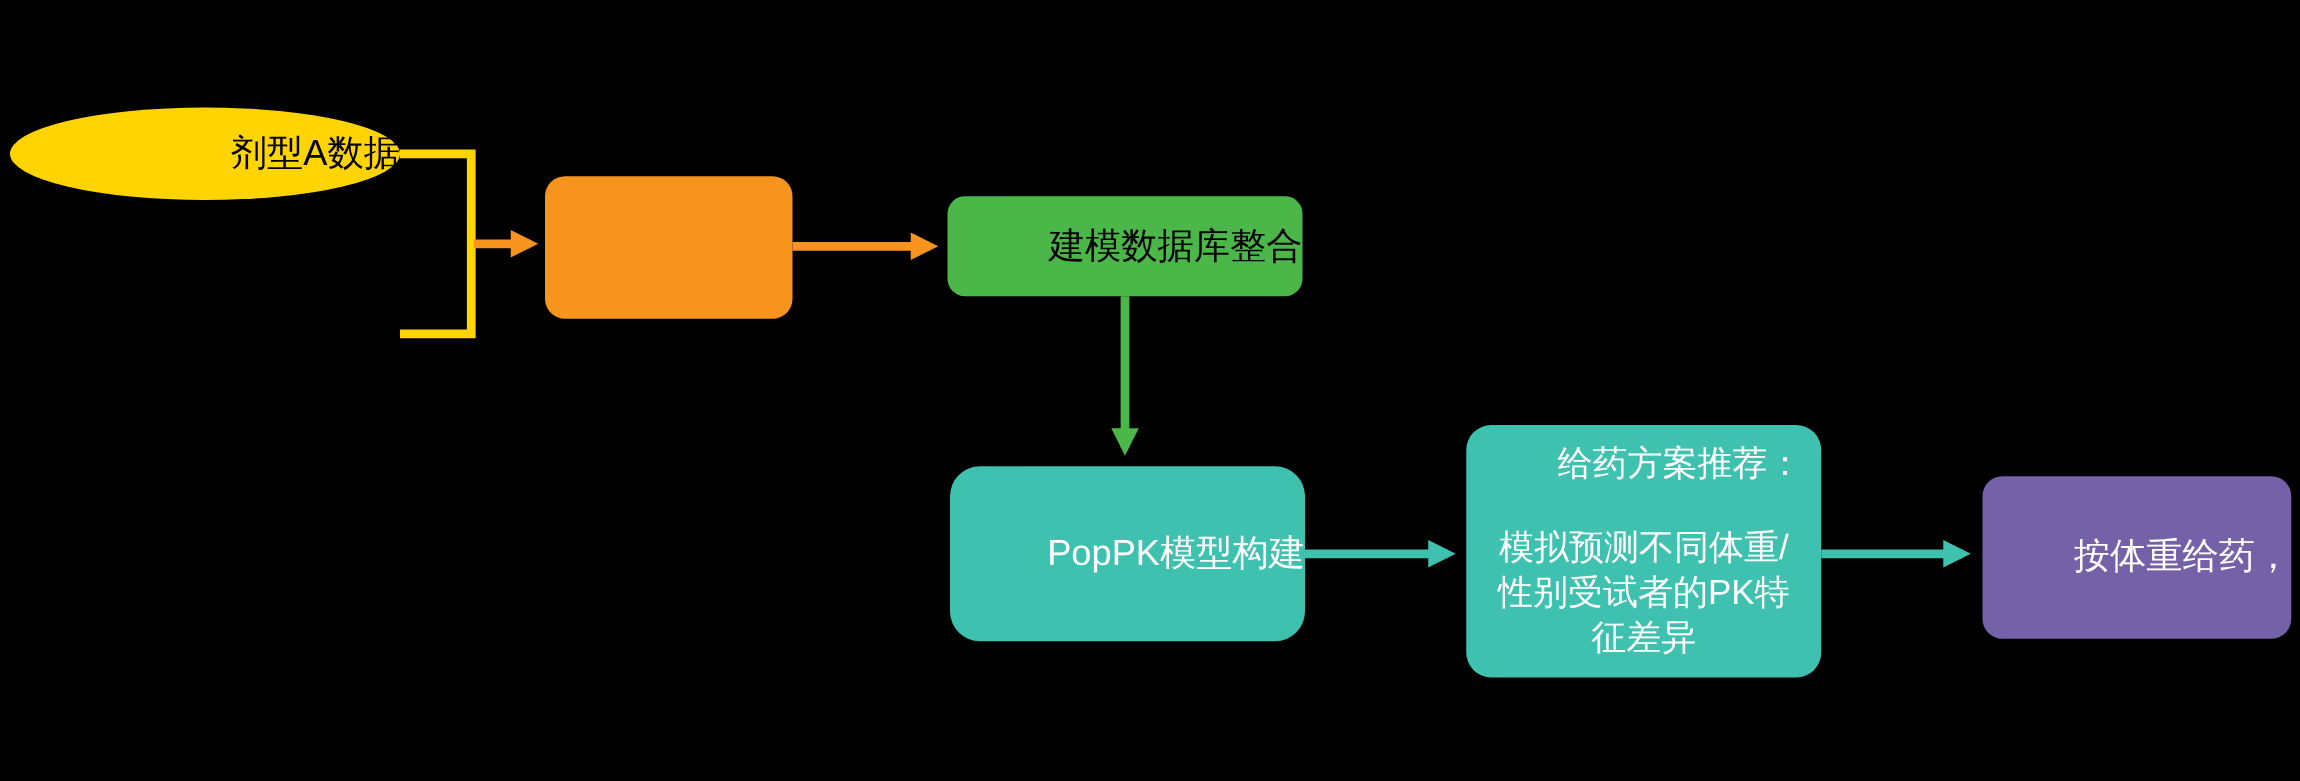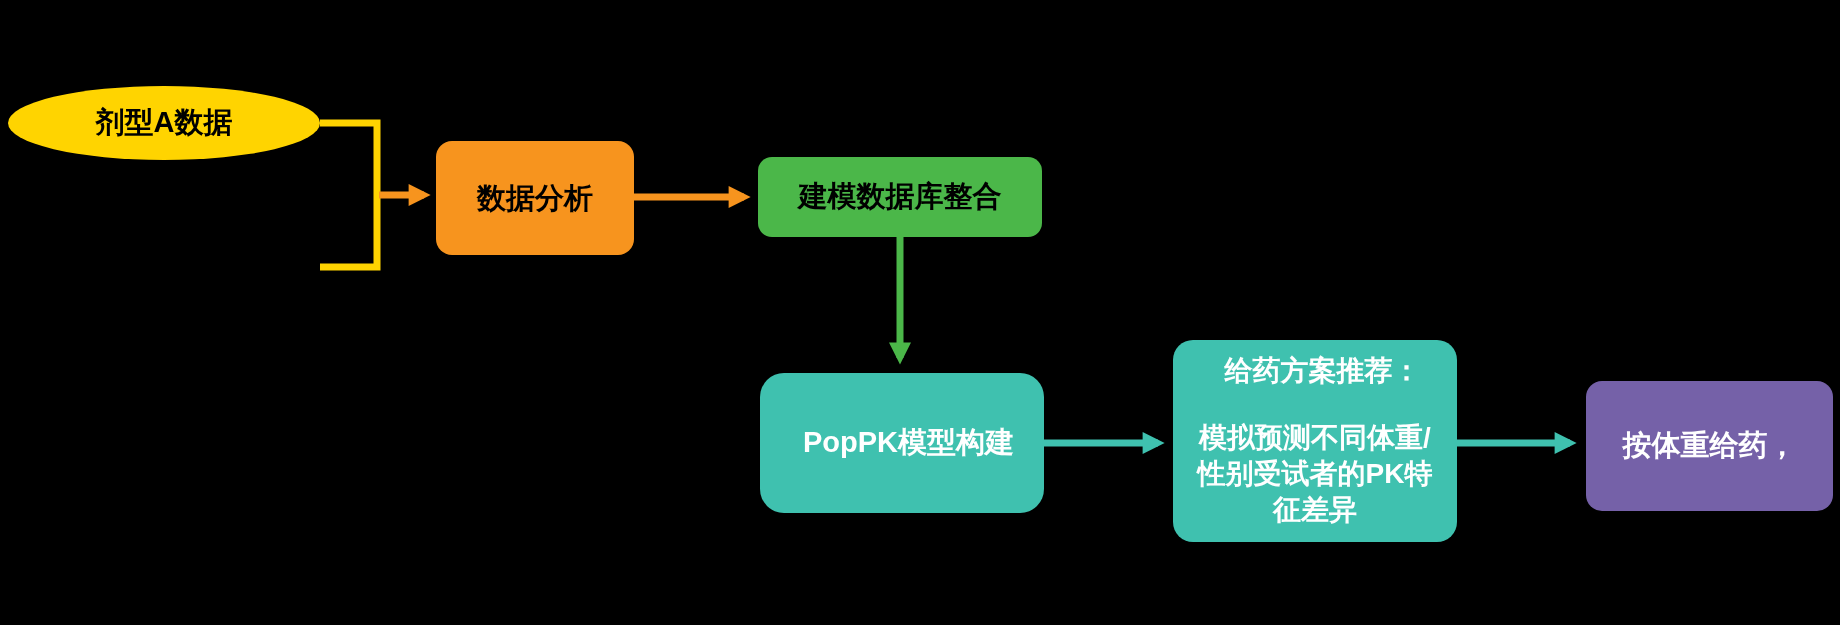--- a/index.html
+++ b/index.html
@@ -35,24 +35,24 @@
   .connector-line { fill: none; stroke-width: 7; stroke-linecap: butt; stroke-linejoin: miter; }
   .marker-yellow path { fill: var(--node-yellow); }
   .marker-orange path { fill: var(--node-orange); }
   .marker-green  path { fill: var(--node-green); }
   .marker-teal   path { fill: var(--node-teal); }
 
   .node {
     position: absolute;
     display: flex;
     flex-direction: column;
-    align-items: center;
+    align-items: flex-end;
     justify-content: center;
     text-align: center;
-    font-weight: bold;
+    font-weight: normal;
   }
   .node .line { display: block; }
 
   .ellipse {
     background: var(--node-yellow);
     border-radius: 50%;
     color: var(--text-dark);
     font-size: 29px;
   }
   .ellipse-a { left: 8px;  top: 86px;  width: 312px; height: 74px; }
@@ -130,21 +130,20 @@
     <path class="connector-line stroke-teal" d="M 1044 443 L 1158 443" marker-end="url(#arrowhead-teal)"></path>
     <path class="connector-line stroke-teal" d="M 1457 443 L 1570 443" marker-end="url(#arrowhead-teal)"></path>
   </svg>
 
   <div class="node ellipse ellipse-a">
     <span class="line">剂型A数据</span>
   </div>
 
 
   <div class="node box-cleaning">
-    <span class="line">数据分析</span>
   </div>
 
   <div class="node box-database">
     <span class="line">建模数据库整合</span>
   </div>
 
   <div class="node box-poppk">
     <span class="line">PopPK模型构建</span>
   </div>
 

